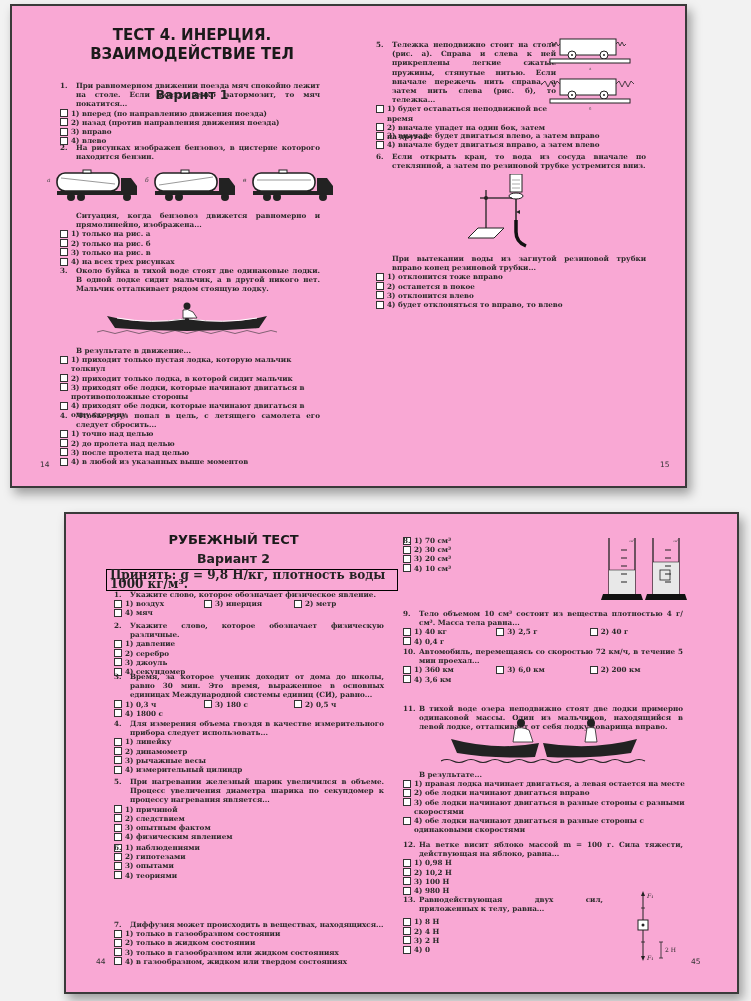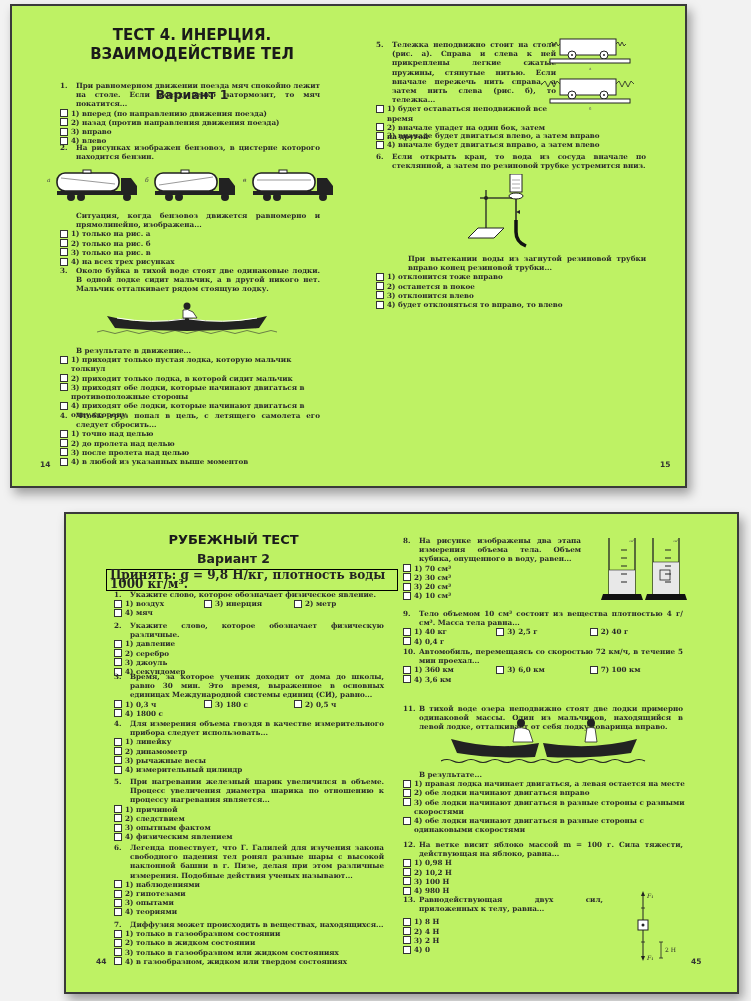--- a/index.html
+++ b/index.html
@@ -1,20 +1,20 @@
 <!DOCTYPE html>
 <html><head>
 <meta charset="utf-8">
 <style>
   * { box-sizing: border-box; margin: 0; padding: 0; }
   html, body { width: 751px; height: 1001px; background: #f2f2f2; overflow: hidden; }
   body { position: relative; font-family: "DejaVu Serif", serif; color: #222; }
 
   .spread {
-    position: absolute; background: #bef264; border: 2px solid #3a3a3a;
+    position: absolute; background: #f9a8d4; border: 2px solid #3a3a3a;
     box-shadow: 4px 6px 10px rgba(0,0,0,0.35);
   }
   .spread-top { left: 10px; top: 4px; width: 677px; height: 484px; }
   .spread-bottom { left: 64px; top: 512px; width: 675px; height: 482px; }
 
   .page { position: absolute; top: 0; height: 100%; }
   .spread-top .left-page { left: 0; width: 360px; }
   .spread-top .right-page { left: 360px; width: 315px; }
   .spread-bottom .left-page { left: 0; width: 335px; }
   .spread-bottom .right-page { left: 335px; width: 338px; }
@@ -26,21 +26,21 @@
 
   .q { position: absolute; font-size: 7.2px; line-height: 9.2px; font-weight: bold; color: #2a2a2a; }
   .q .num { position: absolute; left: 0; top: 0; width: 14px; }
   .q .stem { margin-left: 16px; text-align: justify; }
   .opts { }
   .opt { display: flex; align-items: flex-start; }
   .box { flex: 0 0 auto; width: 8px; height: 8px; border: 1px solid #333; margin-right: 3px; margin-top: 0.5px; background: #fff; }
   .opt .txt { flex: 1; }
   .grid2 { display: grid; grid-template-columns: 1fr 1fr 1fr; }
 
-  .pagenum { position: absolute; font-family: "DejaVu Sans", sans-serif; font-size: 7.5px; font-weight: bold; color: #333; }
+  .pagenum { position: absolute; font-family: "DejaVu Sans", sans-serif; font-size: 7.5px; font-weight: normal; color: #333; }
 
   .given { position: absolute; left: 40px; top: 55px; width: 292px; border: 1px solid #000000; font-size: 12px; font-weight: bold; padding: 1px 3px; line-height: 9px; }
 
   svg { position: absolute; }
 </style>
 </head>
 <body>
 
 <div class="spread spread-top">
 
@@ -265,21 +265,21 @@
       <line x1="24" y1="16" x2="24" y2="58" stroke="#222" stroke-width="1.3"></line>
       <line x1="18" y1="24" x2="50" y2="24" stroke="#222" stroke-width="1.3"></line>
       <circle cx="24" cy="24" r="2" fill="#222"></circle>
       <path d="M6 64 l10 -10 h26 l-10 10z" fill="#fff" stroke="#222"></path>
       <line x1="54" y1="25" x2="54" y2="46" stroke="#222" stroke-width="1.5"></line>
       <path d="M54 38 l4 -2 v4z" fill="#222"></path>
       <path d="M54 46 v12 q0 10 10 14" stroke="#111" stroke-width="3.5" fill="none"></path>
     </svg>
 
     <div class="q" style="left:4px; top:248px; width:270px;">
-      <div class="stem" style="margin-left:32px;">При вытекании воды из загнутой резиновой трубки вправо конец резиновой трубки...</div>
+      <div class="stem" style="margin-left:16px;">При вытекании воды из загнутой резиновой трубки вправо конец резиновой трубки...</div>
       <div class="opts">
         <div class="opt">
             <span class="box"></span>
             <span class="txt">1) отклонится тоже вправо</span>
           </div>
         <div class="opt">
             <span class="box"></span>
             <span class="txt">2) останется в покое</span>
           </div>
         <div class="opt">
@@ -391,21 +391,21 @@
           </div>
         <div class="opt">
             <span class="box"></span>
             <span class="txt">4) измерительный цилиндр</span>
           </div>
       </div>
     </div>
 
     <div class="q" style="left:48px; top:263px; width:270px;">
       <span class="num">5.</span>
-      <div class="stem">При нагревании железный шарик увеличился в объеме. Процесс увеличения диаметра шарика по отношению к процессу нагревания является...</div>
+      <div class="stem">При нагревании железный шарик увеличился в объеме. Процесс увеличения диаметра шарика по секундомер к процессу нагревания является...</div>
       <div class="opts">
         <div class="opt">
             <span class="box"></span>
             <span class="txt">1) причиной</span>
           </div>
         <div class="opt">
             <span class="box"></span>
             <span class="txt">2) следствием</span>
           </div>
         <div class="opt">
@@ -414,21 +414,20 @@
           </div>
         <div class="opt">
             <span class="box"></span>
             <span class="txt">4) физическим явлением</span>
           </div>
       </div>
     </div>
 
     <div class="q" style="left:48px; top:329px; width:270px;">
       <span class="num">6.</span>
-      <div class="stem">Легенда повествует, что Г. Галилей для изучения закона свободного падения тел ронял разные шары с высокой наклонной башни в г. Пизе, делая при этом различные измерения. Подобные действия ученых называют...</div>
       <div class="opts">
         <div class="opt">
             <span class="box"></span>
             <span class="txt">1) наблюдениями</span>
           </div>
         <div class="opt">
             <span class="box"></span>
             <span class="txt">2) гипотезами</span>
           </div>
         <div class="opt">
@@ -465,21 +464,20 @@
       </div>
     </div>
 
     <div class="pagenum" style="left:30px; top:443px;">44</div>
   </div>
 
   <div class="page right-page">
 
     <div class="q" style="left:2px; top:22px; width:178px;">
       <span class="num">8.</span>
-      <div class="stem">На рисунке изображены два этапа измерения объема тела. Объем кубика, опущенного в воду, равен...</div>
       <div class="opts">
         <div class="opt">
             <span class="box"></span>
             <span class="txt">1) 70 см³</span>
           </div>
         <div class="opt">
             <span class="box"></span>
             <span class="txt">2) 30 см³</span>
           </div>
         <div class="opt">
@@ -545,21 +543,21 @@
         <div class="opt">
             <span class="box"></span>
             <span class="txt">1) 360 км</span>
           </div>
         <div class="opt">
             <span class="box"></span>
             <span class="txt">3) 6,0 км</span>
           </div>
         <div class="opt">
             <span class="box"></span>
-            <span class="txt">7) 100 км</span>
+            <span class="txt">2) 200 км</span>
           </div>
         <div class="opt">
             <span class="box"></span>
             <span class="txt">4) 3,6 км</span>
           </div>
       </div>
     </div>
 
     <div class="q" style="left:2px; top:190px; width:280px;">
       <span class="num">11.</span>

